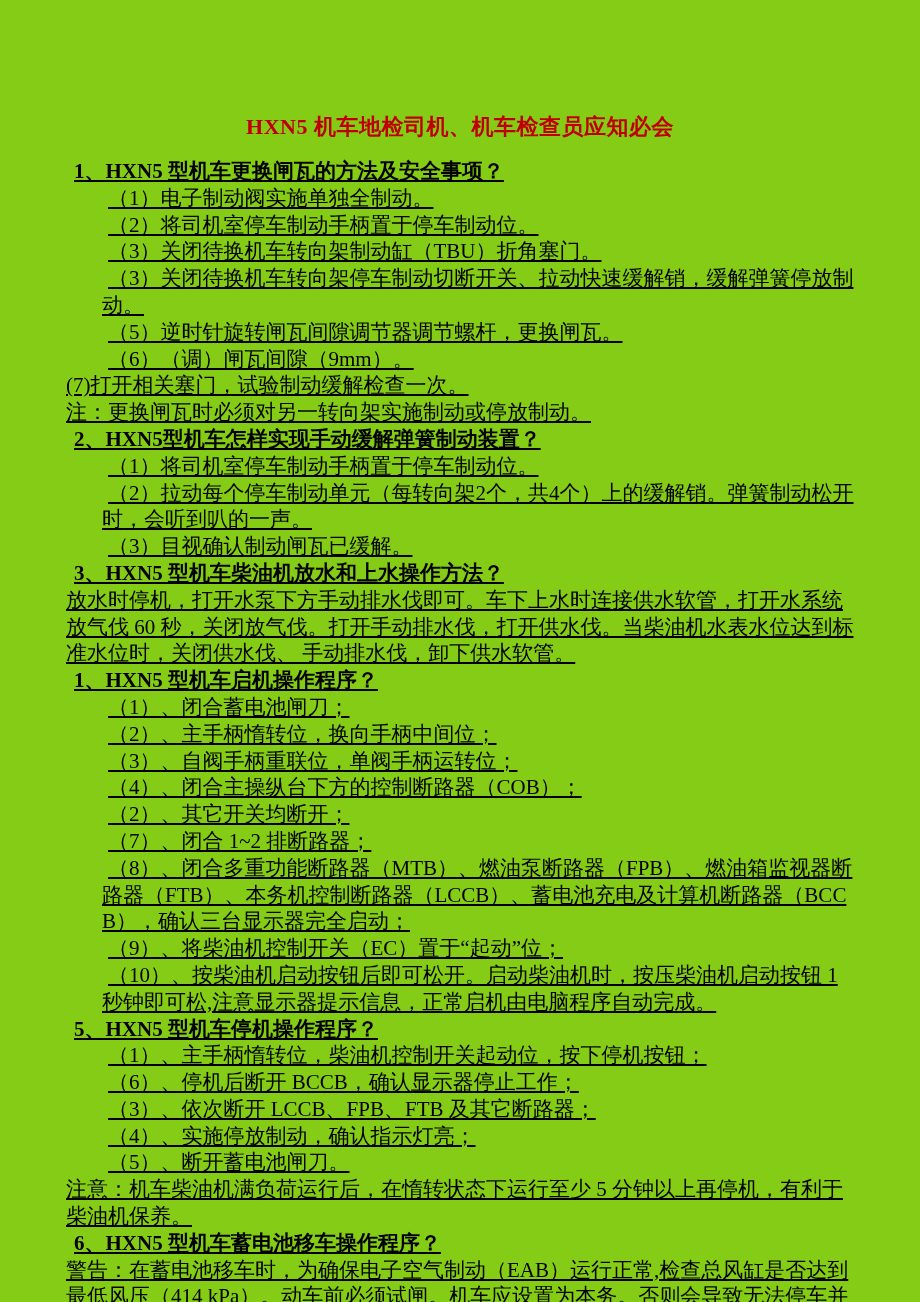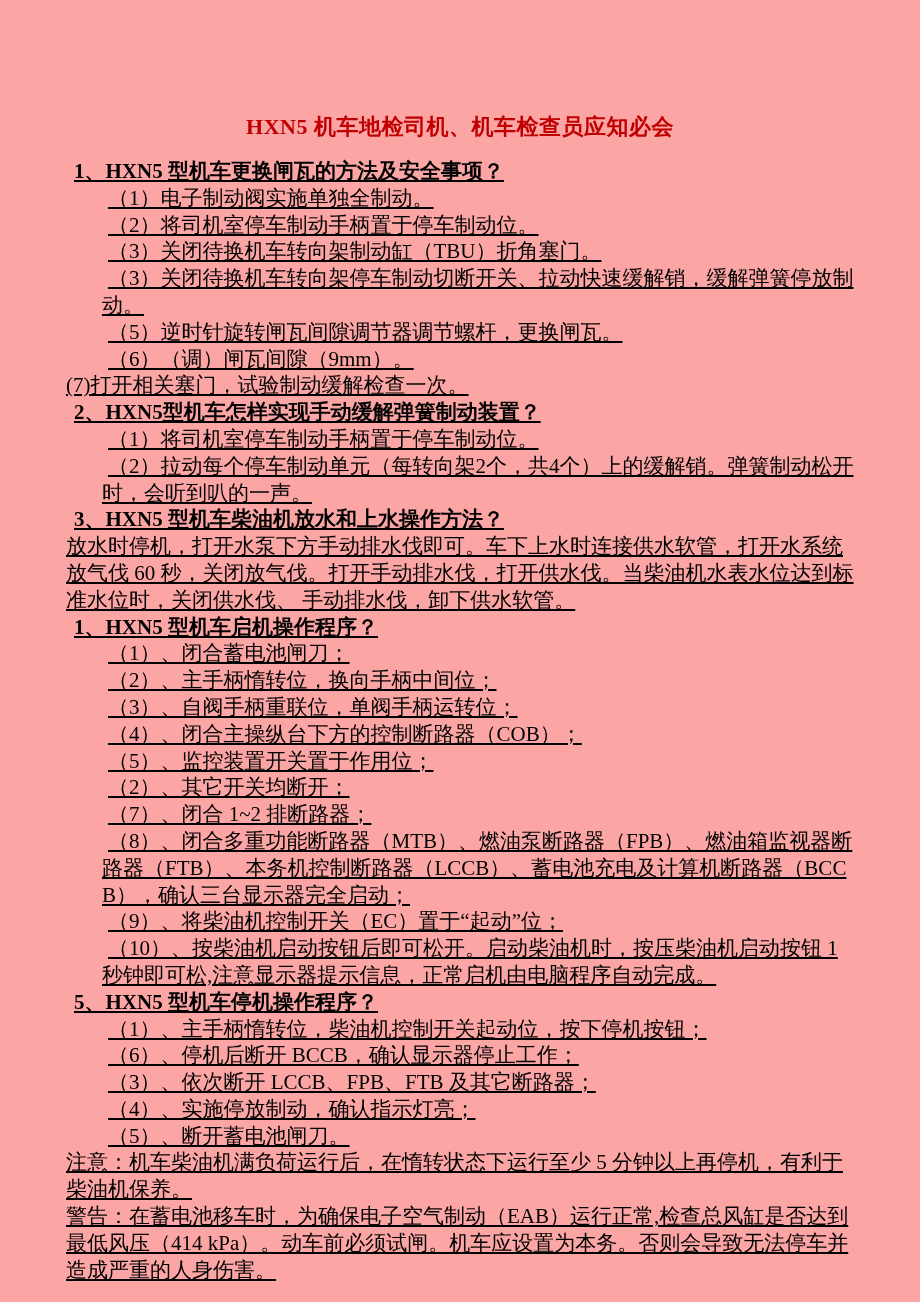--- a/index.html
+++ b/index.html
@@ -12,21 +12,21 @@
     height: 1302px;
     font-family: "Liberation Serif", "DejaVu Serif", serif;
     color: #000000;
     overflow: hidden;
   }
   .page {
     box-sizing: border-box;
     width: 920px;
     height: 1302px;
     padding: 112px 66px 40px 66px;
-    background: #fca5a5;
+    background: #84cc16;
   }
   .doc-title {
     margin: 0 0 16px 0;
     text-align: center;
     font-size: 22px;
     font-weight: bold;
     color: #c00000;
     line-height: 30px;
     letter-spacing: 0.5px;
   }
@@ -53,38 +53,40 @@
   <h1 class="doc-title" style="color: rgb(192, 0, 0);">HXN5 机车地检司机、机车检查员应知必会</h1>
   <div class="doc-body" id="doc-body">
       <p class="sec-heading">1、HXN5 型机车更换闸瓦的方法及安全事项？</p>
       <p class="para item">（1）电子制动阀实施单独全制动。</p>
       <p class="para item">（2）将司机室停车制动手柄置于停车制动位。</p>
       <p class="para item">（3）关闭待换机车转向架制动缸（TBU）折角塞门。</p>
       <p class="para item">（3）关闭待换机车转向架停车制动切断开关、拉动快速缓解销，缓解弹簧停放制动。</p>
       <p class="para item">（5）逆时针旋转闸瓦间隙调节器调节螺杆，更换闸瓦。</p>
       <p class="para item">（6）（调）闸瓦间隙（9mm）。</p>
       <p class="para">(7)打开相关塞门，试验制动缓解检查一次。</p>
+      <p class="para">注：更换闸瓦时必须对另一转向架实施制动或停放制动。</p>
       <p class="sec-heading">2、HXN5型机车怎样实现手动缓解弹簧制动装置？</p>
       <p class="para item">（1）将司机室停车制动手柄置于停车制动位。</p>
       <p class="para item">（2）拉动每个停车制动单元（每转向架2个，共4个）上的缓解销。弹簧制动松开时，会听到叭的一声。</p>
+      <p class="para item">（3）目视确认制动闸瓦已缓解。</p>
       <p class="sec-heading">3、HXN5 型机车柴油机放水和上水操作方法？</p>
       <p class="para">放水时停机，打开水泵下方手动排水伐即可。车下上水时连接供水软管，打开水系统放气伐 60 秒，关闭放气伐。打开手动排水伐，打开供水伐。当柴油机水表水位达到标准水位时，关闭供水伐、 手动排水伐，卸下供水软管。</p>
       <p class="sec-heading">1、HXN5 型机车启机操作程序？</p>
       <p class="para item">（1）、闭合蓄电池闸刀；</p>
       <p class="para item">（2）、主手柄惰转位，换向手柄中间位；</p>
       <p class="para item">（3）、自阀手柄重联位，单阀手柄运转位；</p>
       <p class="para item">（4）、闭合主操纵台下方的控制断路器（COB）；</p>
-      <p class="para item">（5）、监控装置开关置于作用位；</p>
       <p class="para item">（2）、其它开关均断开；</p>
       <p class="para item">（7）、闭合 1~2 排断路器；</p>
       <p class="para item">（8）、闭合多重功能断路器（MTB）、燃油泵断路器（FPB）、燃油箱监视器断路器（FTB）、本务机控制断路器（LCCB）、蓄电池充电及计算机断路器（BCCB），确认三台显示器完全启动；</p>
       <p class="para item">（9）、将柴油机控制开关（EC）置于“起动”位；</p>
       <p class="para item">（10）、按柴油机启动按钮后即可松开。启动柴油机时，按压柴油机启动按钮 1 秒钟即可松,注意显示器提示信息，正常启机由电脑程序自动完成。</p>
       <p class="sec-heading">5、HXN5 型机车停机操作程序？</p>
       <p class="para item">（1）、主手柄惰转位，柴油机控制开关起动位，按下停机按钮；</p>
       <p class="para item">（6）、停机后断开 BCCB，确认显示器停止工作；</p>
       <p class="para item">（3）、依次断开 LCCB、FPB、FTB 及其它断路器；</p>
       <p class="para item">（4）、实施停放制动，确认指示灯亮；</p>
       <p class="para item">（5）、断开蓄电池闸刀。</p>
       <p class="para">注意：机车柴油机满负荷运行后，在惰转状态下运行至少 5 分钟以上再停机，有利于柴油机保养。</p>
+      <p class="sec-heading">6、HXN5 型机车蓄电池移车操作程序？</p>
       <p class="para">警告：在蓄电池移车时，为确保电子空气制动（EAB）运行正常,检查总风缸是否达到最低风压（414 kPa）。动车前必须试闸。机车应设置为本务。否则会导致无法停车并造成严重的人身伤害。</p>
     </div>
 </div>
 
 </body></html>

